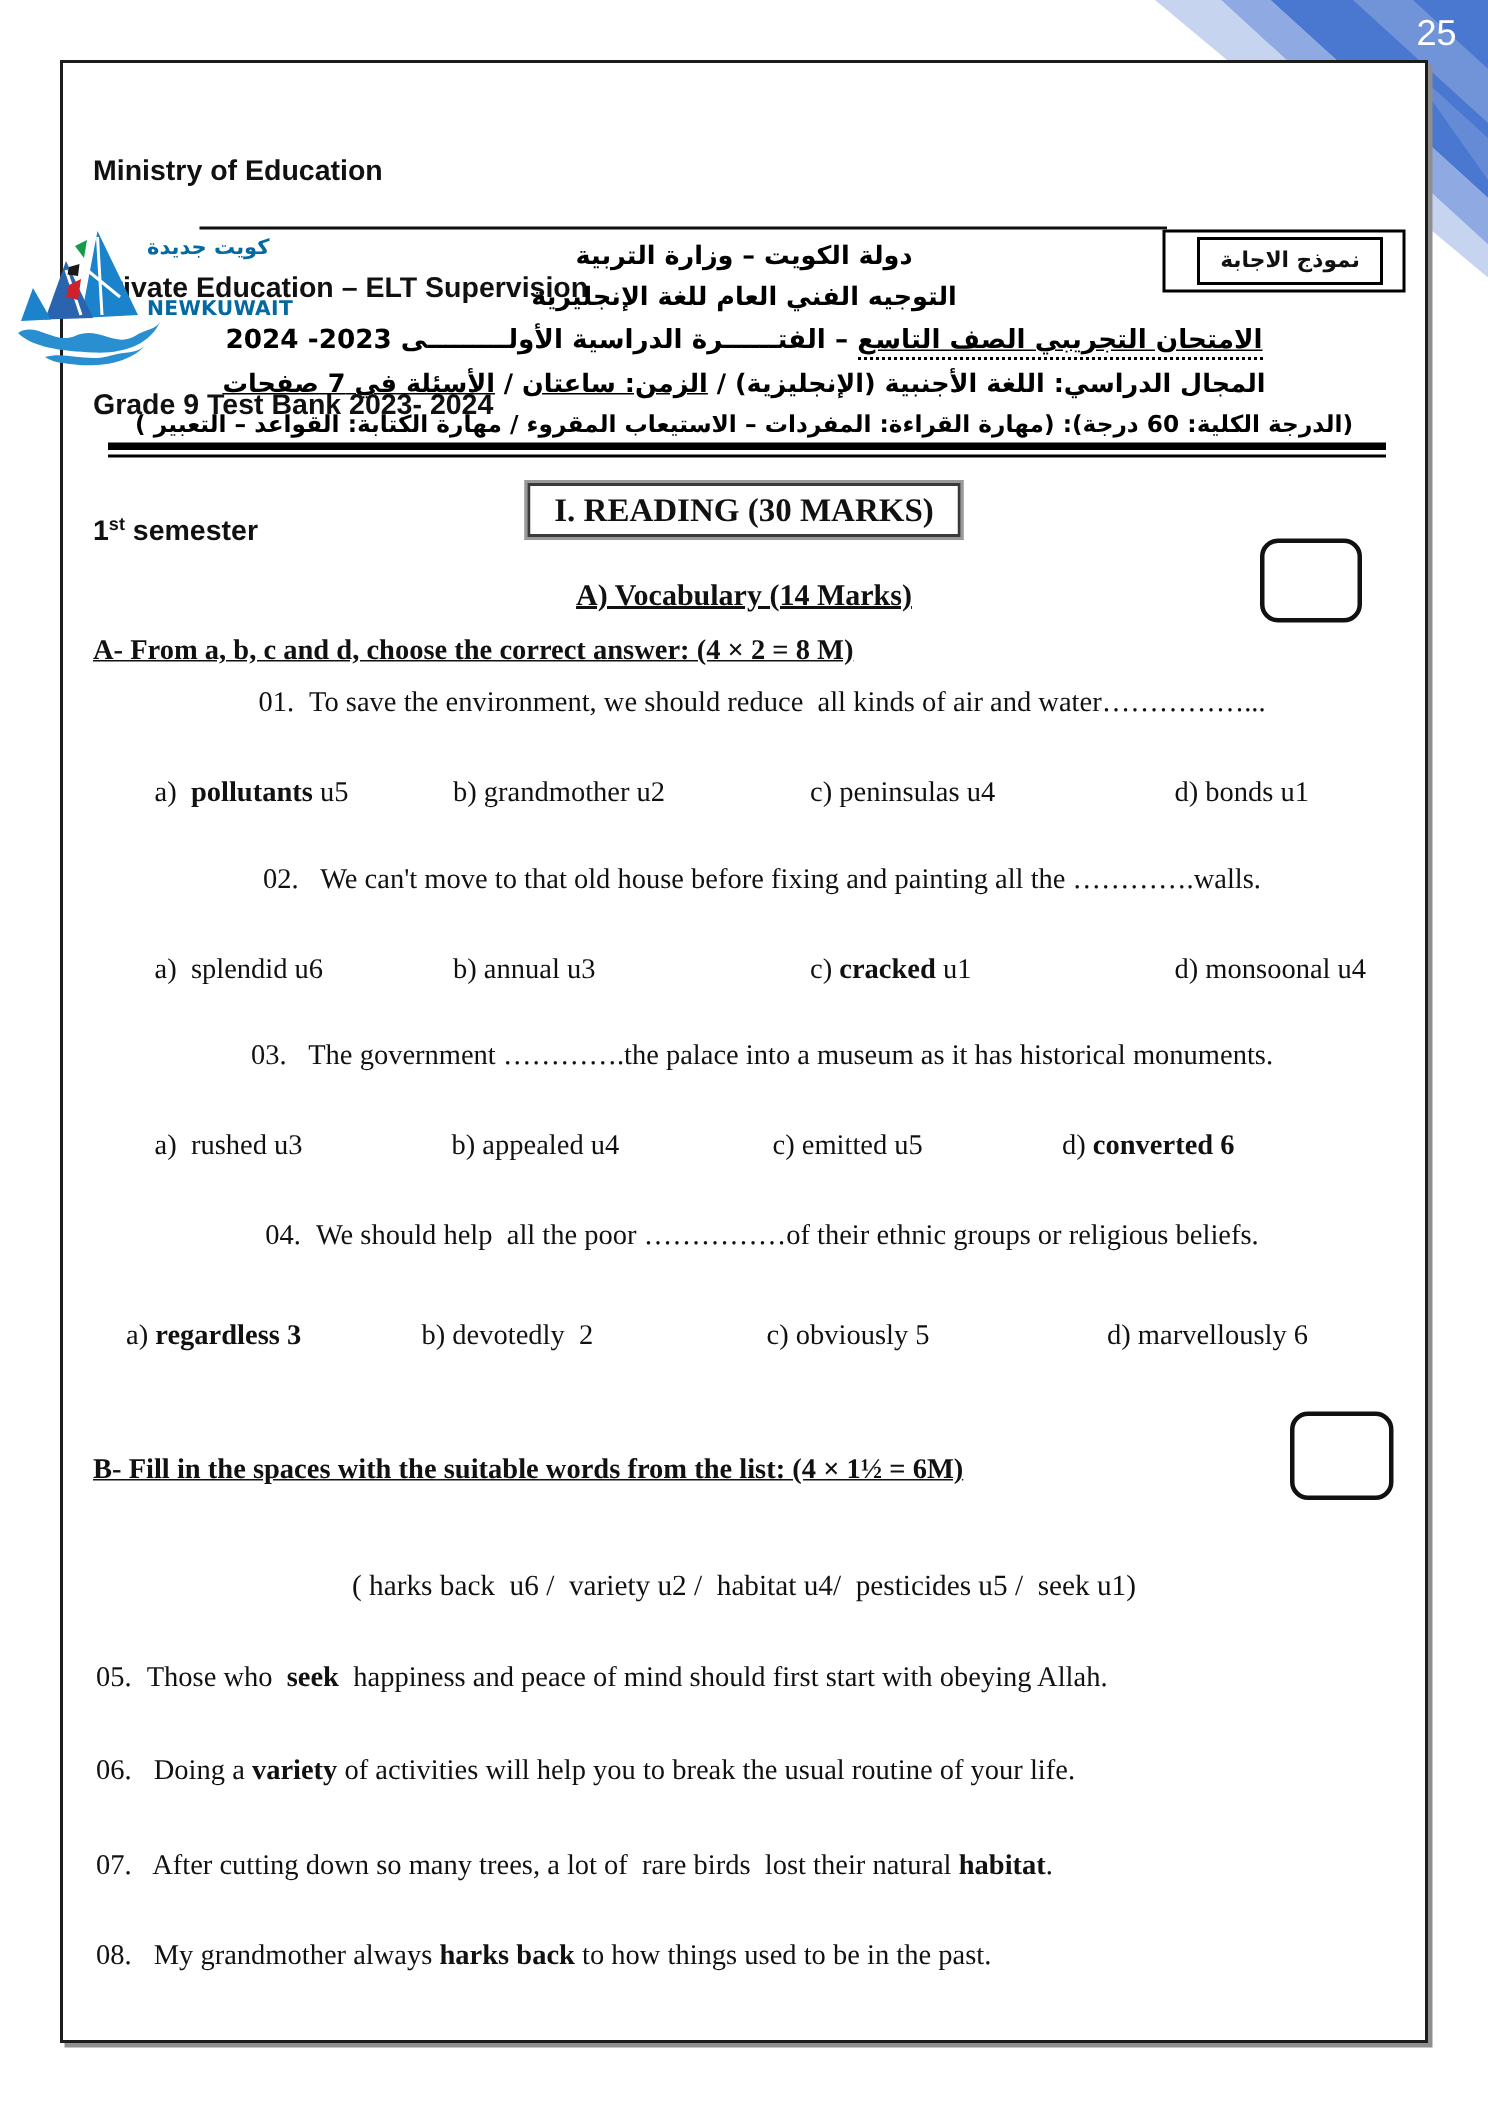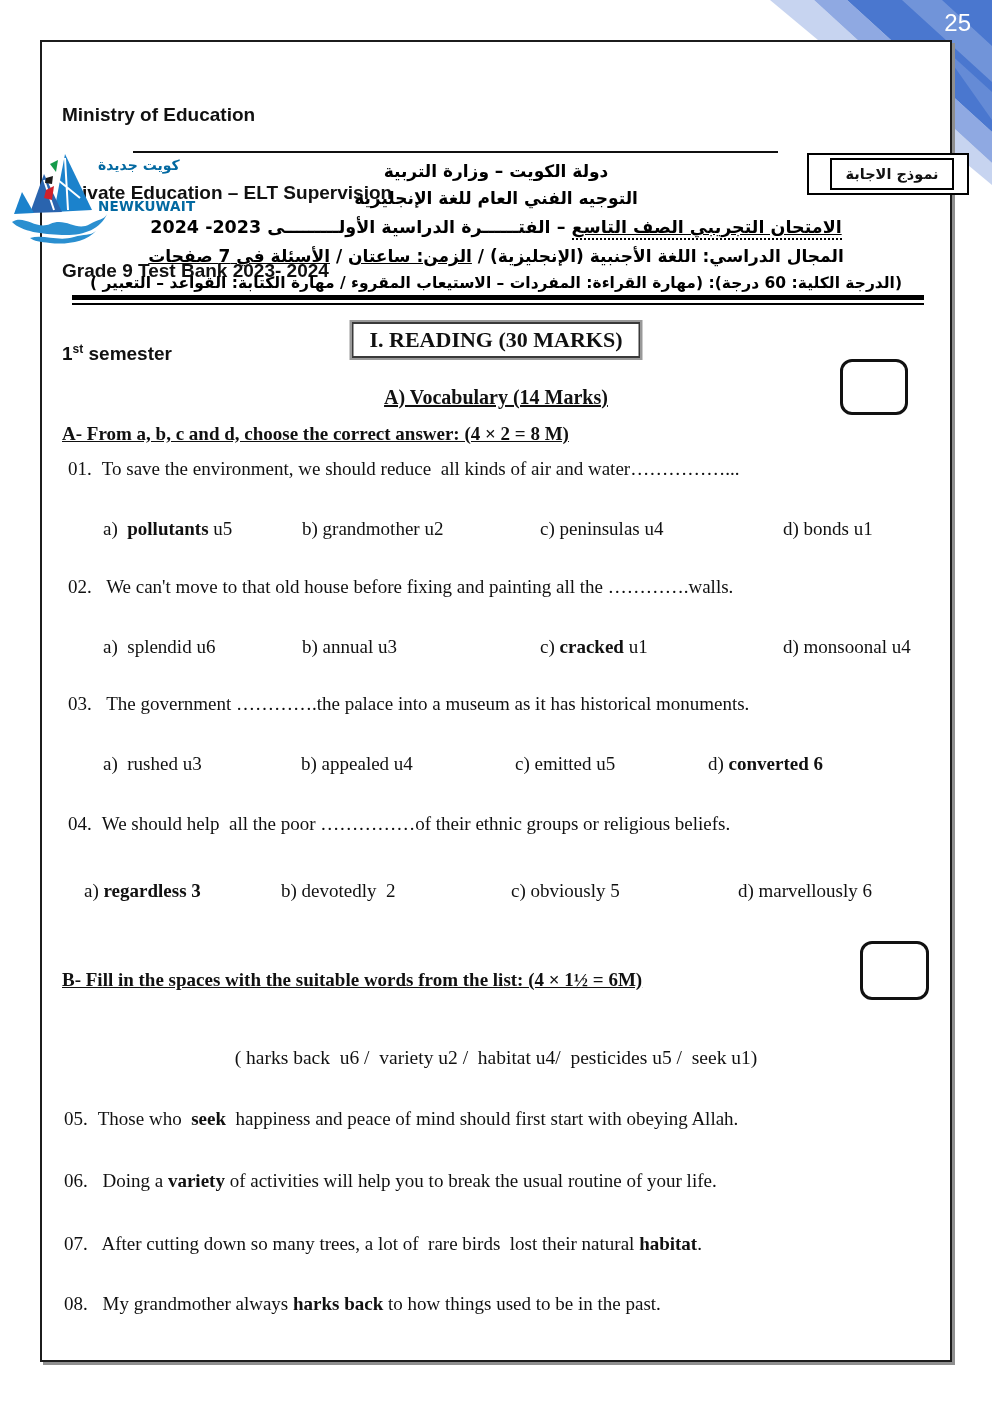--- a/index.html
+++ b/index.html
@@ -30,21 +30,21 @@
   .ar1{font-size:17px;line-height:27px;}
   .ar2{font-size:17px;line-height:27px;}
   .ar3{font-size:17.5px;line-height:30px;}
   .ar4{font-size:17px;line-height:28px;}
   .ar5{font-size:15.5px;line-height:27px;}
   .u-dot{text-decoration:underline;border-bottom:2px dotted #000;padding-bottom:1px;}
   .u-sol{text-decoration:underline;}
 
   
   .answer-box{position:absolute;left:733px;top:111px;width:158px;height:38px;
-              border:2px solid #000;display:flex;align-items:stretch;background:#fff;z-index:2;margin-left:32px;}
+              border:2px solid #000;display:flex;align-items:stretch;background:#fff;z-index:2;}
   .answer-inner{margin:3px 13px 3px 21px;border:2px solid #000;flex:1;
                 display:flex;align-items:center;justify-content:center;direction:rtl;
                 font-family:"DejaVu Sans", sans-serif;font-weight:bold;font-size:14.5px;}
 
   
   .double-rule{position:absolute;left:30px;top:253px;width:852px;height:3px;background:#fff;
                border-top:5px solid #000;border-bottom:2px solid #000;}
 
   
   .reading-box{position:absolute;top:280px;left:50%;transform:translateX(-50%);
@@ -55,21 +55,21 @@
 
   .score-box{position:absolute;border:3px solid #111;border-radius:12px;background:#fff;}
   .score-a{left:798px;top:317px;width:62px;height:50px;}
   .score-b{left:818px;top:899px;width:63px;height:53px;}
 
   .instr{position:absolute;left:20px;font-weight:bold;font-size:19px;
          text-decoration:underline;white-space:pre-wrap;}
   .instr-a{top:381px;}
   .instr-b{top:927px;}
 
-  .qline{position:absolute;left:26px;right:2px;font-size:19px;white-space:pre-wrap;}
+  .qline{position:absolute;left:26px;right:2px;font-size:19px;white-space:pre-wrap;text-align:center;}
   .qnum{margin-right:10px;}
   .opts{position:absolute;left:0;right:0;display:grid;font-size:19px;white-space:pre-wrap;}
   .cols-a{padding-left:61px;grid-template-columns:199px 238px 243px 1fr;}
   .cols-b{padding-left:61px;grid-template-columns:198px 214px 193px 1fr;}
   .cols-c{padding-left:42px;grid-template-columns:197px 230px 227px 1fr;}
 
   .word-list{position:absolute;left:0;right:0;top:1005px;text-align:center;
              font-size:19.5px;white-space:pre-wrap;}
   .fill-item{position:absolute;left:22px;right:10px;font-size:19px;white-space:pre-wrap;}
 

